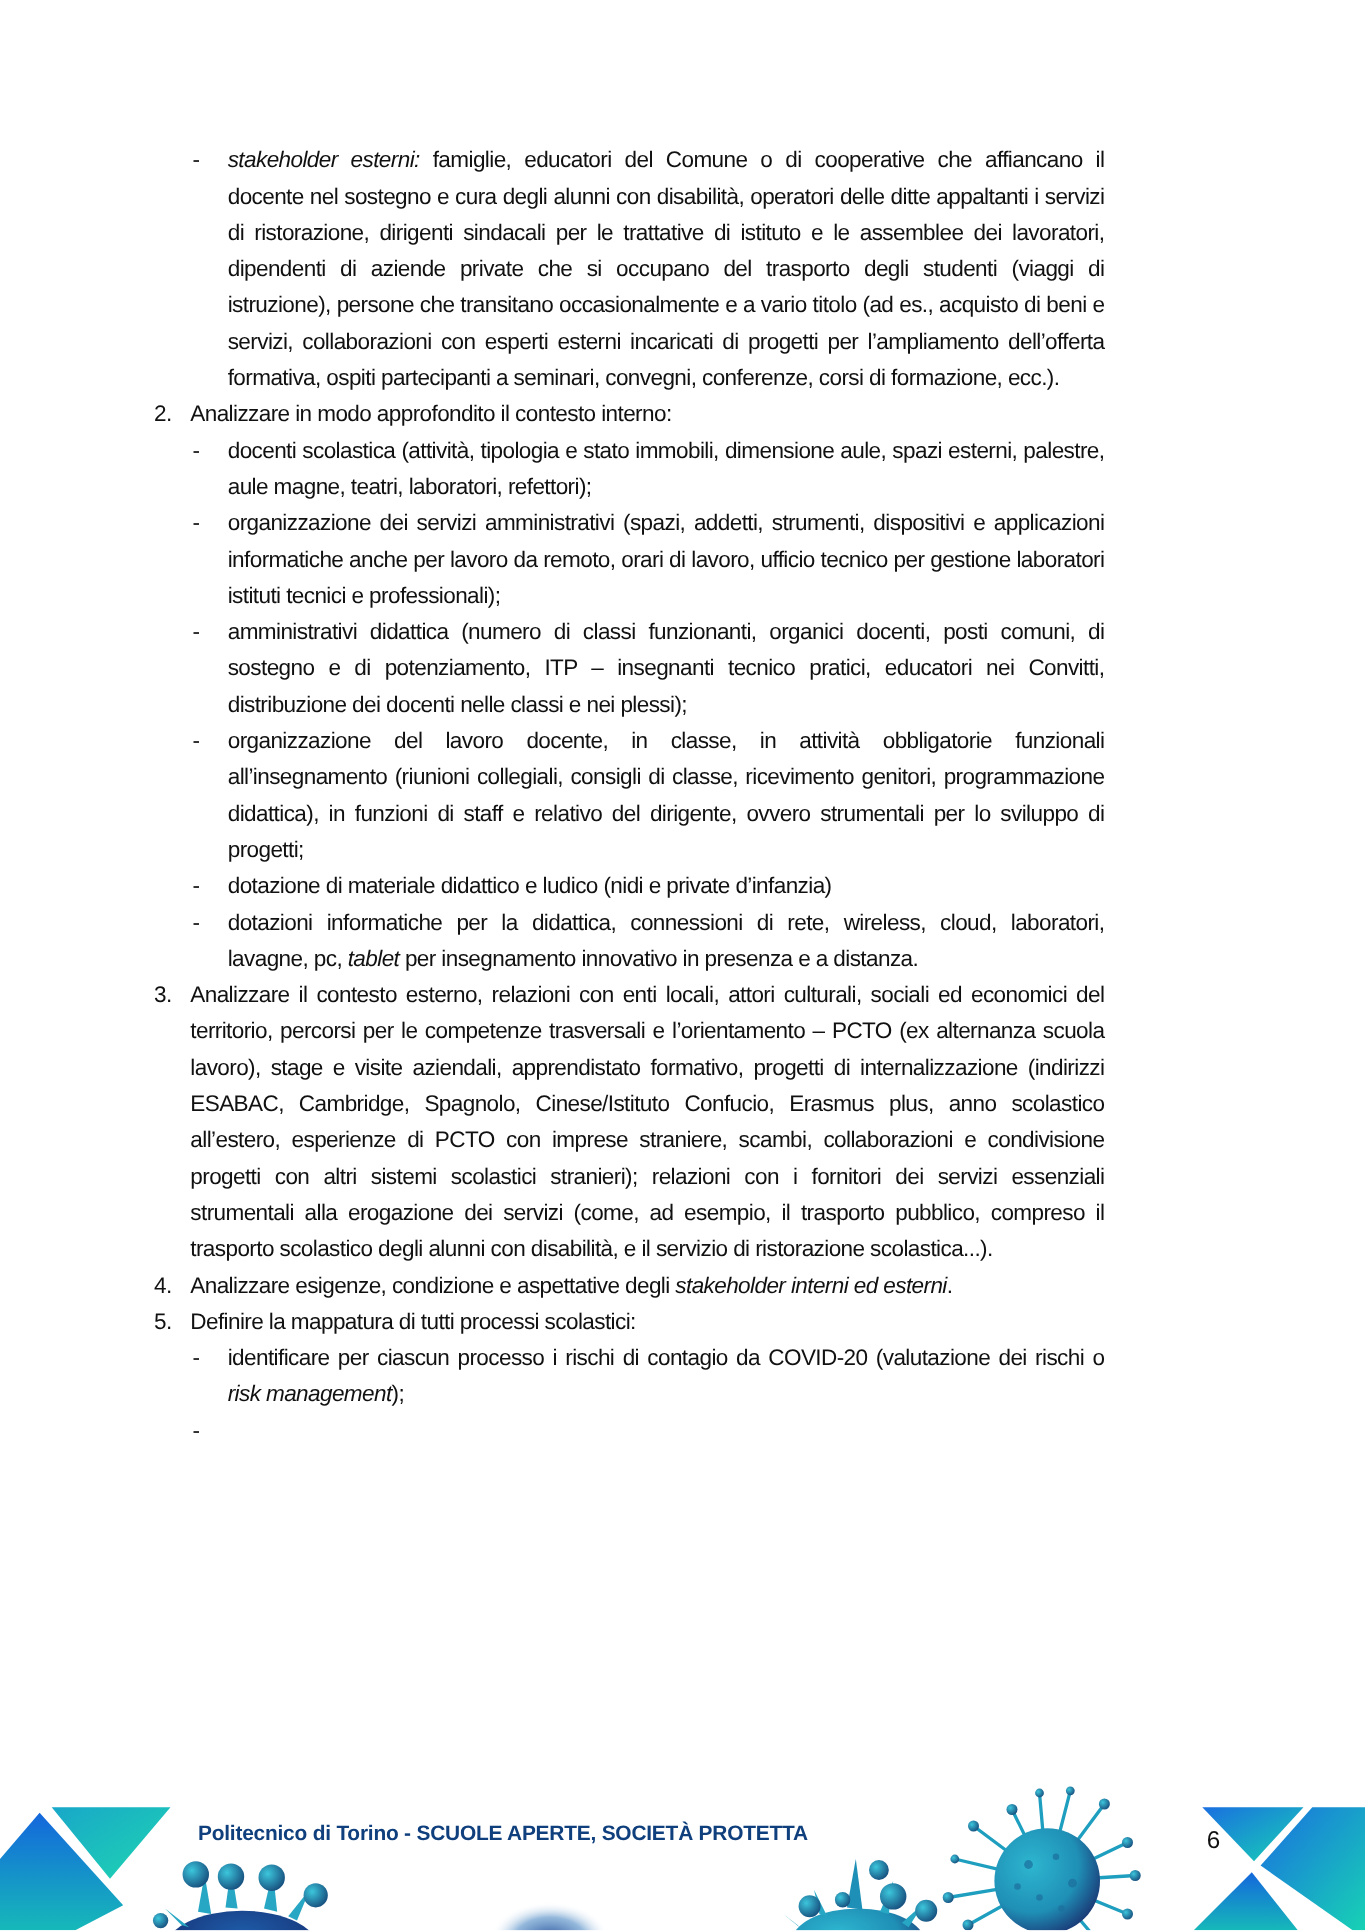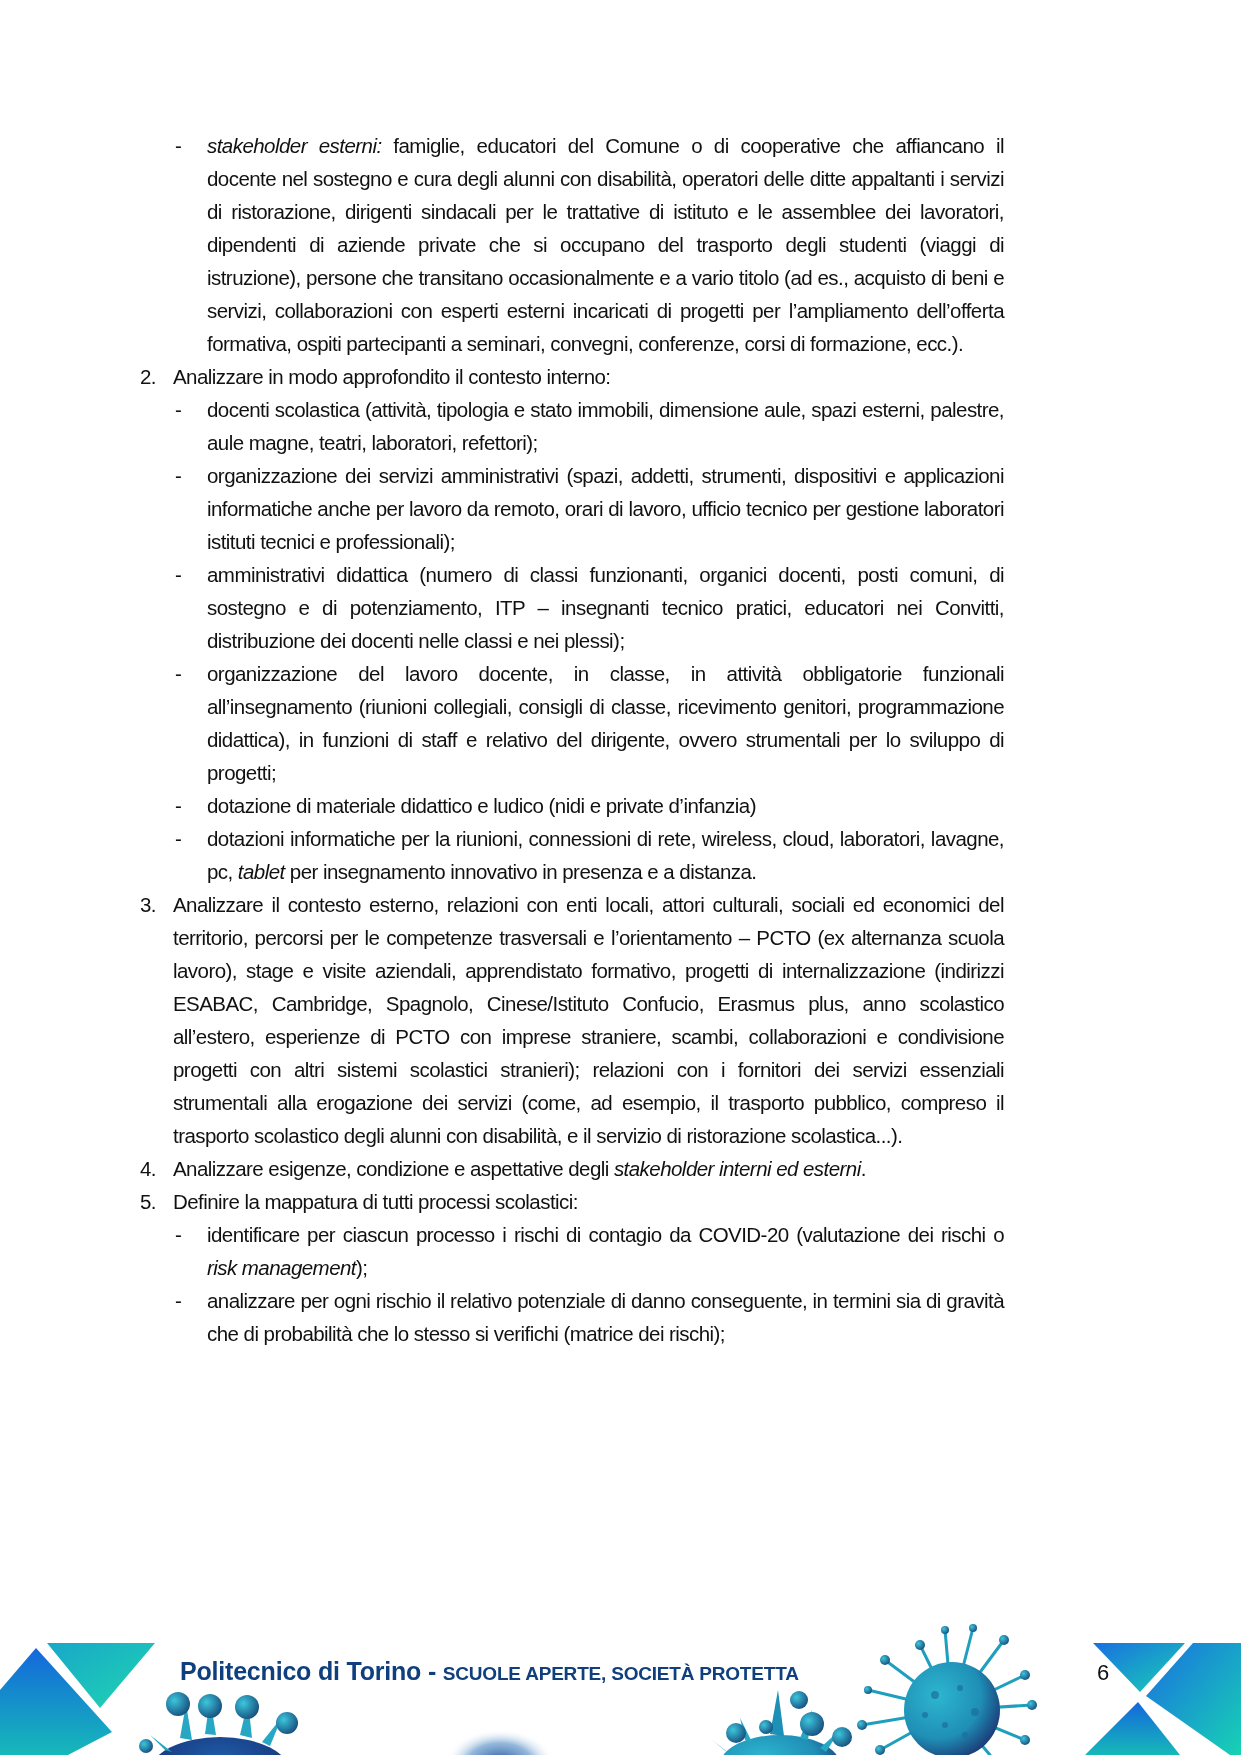--- a/index.html
+++ b/index.html
@@ -19,46 +19,46 @@
   .lvl2 .dash { left: 35px; }
   b { font-weight: normal; }
   i { font-style: italic; }
 
   .footer { position: absolute; left: 0; top: 1600px; width: 1241px; height: 155px; overflow: hidden; }
   .footer-title {
     position: absolute; left: 180px; top: 57px;
     font-family: "Liberation Sans", sans-serif; font-weight: bold;
     color: #0f3f7c; white-space: nowrap;
   }
-  .footer-title .main { font-size: 25px; letter-spacing: -0.2px; }
+  .footer-title .main { font-size: 19px; letter-spacing: -0.2px; }
   .footer-title .sub { font-size: 19px; letter-spacing: -0.2px; }
   .page-num {
     position: absolute; left: 1097px; top: 60px;
     font-family: "Liberation Sans", sans-serif; font-size: 22px; color: #111;
   }
   svg.deco { position: absolute; left: 0; top: 0; }
 </style>
 </head>
 <body>
 
 <div class="page">
   <div class="content" id="content">
       <div class="item lvl2"><span class="dash">-</span><i>stakeholder </i><b style="font-style: italic;">esterni</b><i>:</i><span> famiglie, educatori del Comune o di cooperative che affiancano il docente nel sostegno e cura degli alunni con disabilità, operatori delle ditte appaltanti i servizi di ristorazione, dirigenti sindacali per le trattative di istituto e le assemblee dei lavoratori, dipendenti di aziende private che si occupano del trasporto degli studenti (viaggi di istruzione), persone che transitano occasionalmente e a vario titolo (ad es., acquisto di beni e servizi, collaborazioni con esperti esterni incaricati di progetti per l’ampliamento dell’offerta formativa, ospiti partecipanti a seminari, convegni, conferenze, corsi di formazione, ecc.).</span></div>
       <div class="item lvl1"><span class="num">2.</span><span>Analizzare in modo approfondito il </span><b>contesto interno:</b></div>
       <div class="item lvl2"><span class="dash">-</span><b>docenti scolastica</b><span> (attività</span><b>,</b><span> tipologia e stato immobili, dimensione aule, spazi esterni, palestre, aule magne, teatri, laboratori, refettori);</span></div>
       <div class="item lvl2"><span class="dash">-</span><span>organizzazione dei </span><b>servizi amministrativi</b><span> (spazi, addetti, strumenti, dispositivi e applicazioni informatiche anche per lavoro da remoto, orari di lavoro, ufficio tecnico per gestione laboratori istituti tecnici e professionali);</span></div>
       <div class="item lvl2"><span class="dash">-</span><b>amministrativi didattica</b><span> (numero di classi funzionanti, organici docenti, posti comuni, di sostegno e di potenziamento, ITP – insegnanti tecnico pratici, educatori nei Convitti, distribuzione dei docenti nelle classi e nei plessi);</span></div>
       <div class="item lvl2"><span class="dash">-</span><b>organizzazione del lavoro docente,</b><span> in classe, in attività obbligatorie funzionali all’insegnamento (riunioni collegiali, consigli di classe, ricevimento genitori, programmazione didattica), in funzioni di staff e relativo del dirigente, ovvero strumentali per lo sviluppo di progetti;</span></div>
       <div class="item lvl2"><span class="dash">-</span><b>dotazione di materiale didattico e ludico</b><span> (nidi e private d’infanzia)</span></div>
-      <div class="item lvl2"><span class="dash">-</span><b>dotazioni informatiche per la riunioni,</b><span> connessioni di rete, wireless, cloud, laboratori, lavagne, pc, </span><i>tablet</i><span> per insegnamento innovativo in presenza e a distanza.</span></div>
+      <div class="item lvl2"><span class="dash">-</span><b>dotazioni informatiche per la didattica,</b><span> connessioni di rete, wireless, cloud, laboratori, lavagne, pc, </span><i>tablet</i><span> per insegnamento innovativo in presenza e a distanza.</span></div>
       <div class="item lvl1"><span class="num">3.</span><span>Analizzare il </span><b>contesto esterno,</b><span> relazioni con enti locali</span><b>,</b><span> attori culturali, sociali ed economici del territorio, percorsi per le competenze trasversali e l’orientamento – PCTO (ex alternanza scuola lavoro), stage e visite aziendali, apprendistato formativo, progetti di internalizzazione (indirizzi ESABAC, Cambridge, Spagnolo, Cinese/Istituto Confucio, Erasmus plus, anno scolastico all’estero, esperienze di PCTO con imprese straniere, scambi,  collaborazioni e condivisione progetti con altri sistemi scolastici stranieri); relazioni con i fornitori dei servizi essenziali strumentali alla erogazione dei servizi (come, ad esempio, il trasporto pubblico, compreso il trasporto scolastico degli alunni con disabilità, e il servizio di ristorazione scolastica...).</span></div>
       <div class="item lvl1"><span class="num">4.</span><span>Analizzare esigenze, condizione e aspettative degli </span><i>stakeholder interni ed esterni</i><span>.</span></div>
       <div class="item lvl1"><span class="num">5.</span><span>Definire la </span><b>mappatura di tutti processi scolastici:</b></div>
       <div class="item lvl2"><span class="dash">-</span><span>identificare per ciascun processo i rischi di contagio da COVID-20 (valutazione dei rischi o </span><i>risk management</i><span>);</span></div>
-      <div class="item lvl2"><span class="dash">-</span><span>analizzare per ogni rischio il relativo potenziale di danno conseguente, in termini sia di gravità che di probabilità che lo stesso si verifichi (matrice dei rischi);</span></div>
+      <div class="item lvl2"><span class="dash">-</span></div>
     </div>
 
   <div class="footer">
     <svg class="deco" width="1241" height="155" viewBox="0 0 1241 155">
       <defs>
         <linearGradient id="gTeal" x1="0" y1="0" x2="1" y2="1">
           <stop offset="0" stop-color="#18a7c9"></stop>
           <stop offset="1" stop-color="#1fd6b0"></stop>
         </linearGradient>
         <linearGradient id="gBlue" x1="0" y1="0" x2="0" y2="1">

